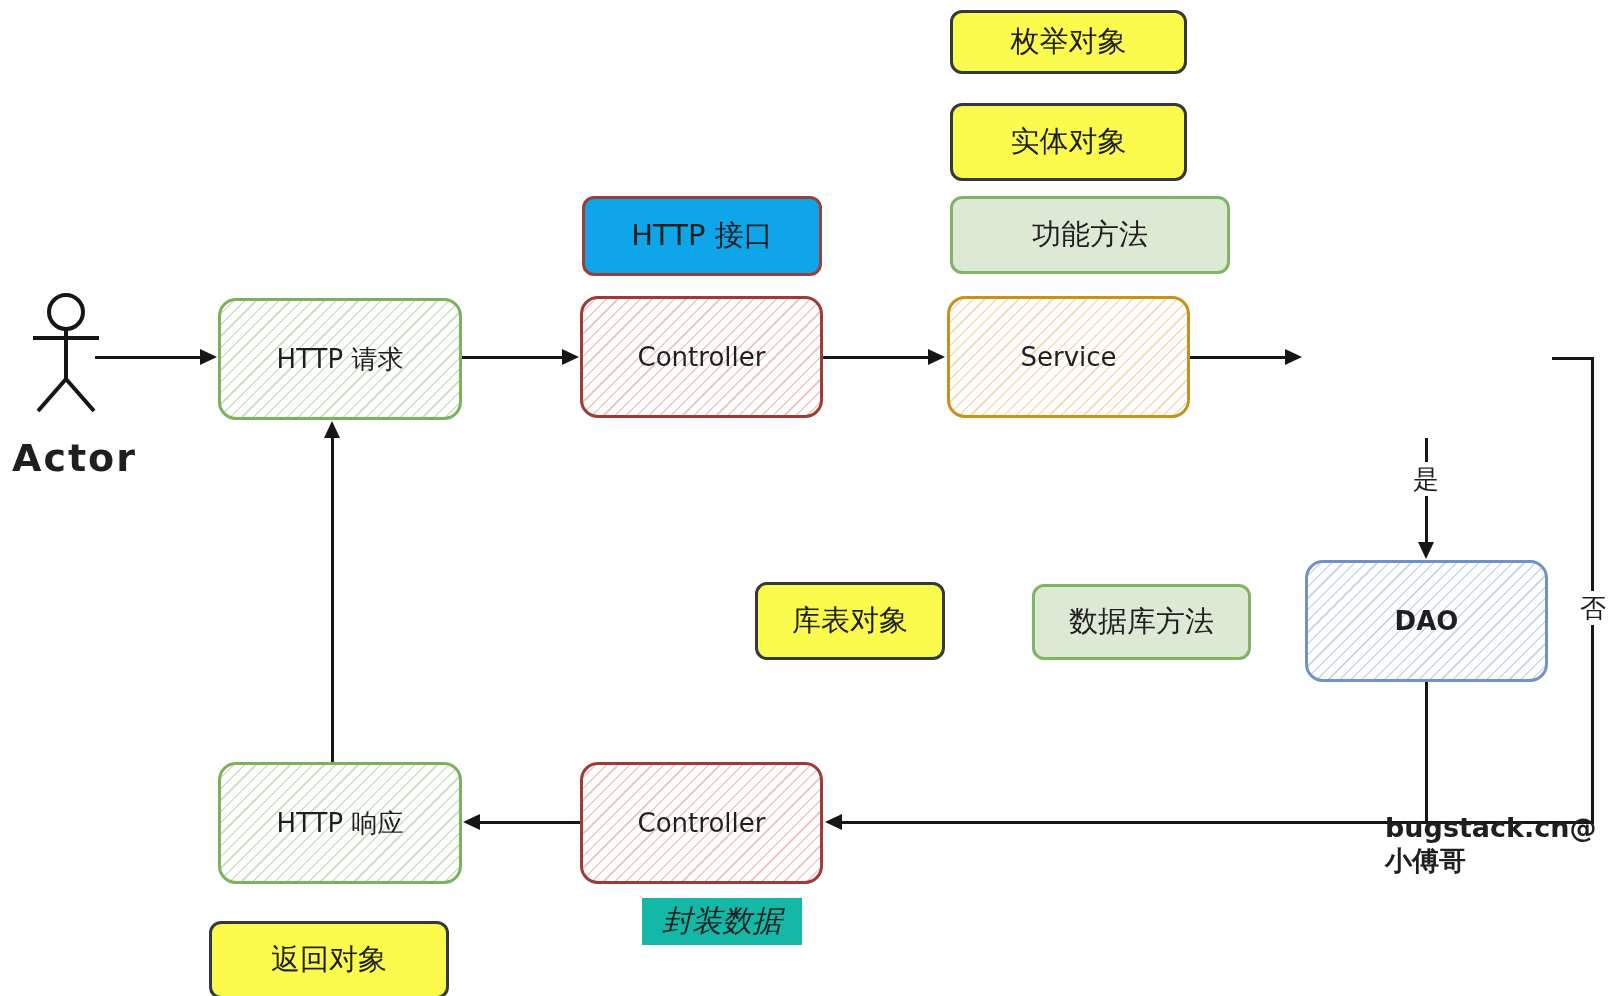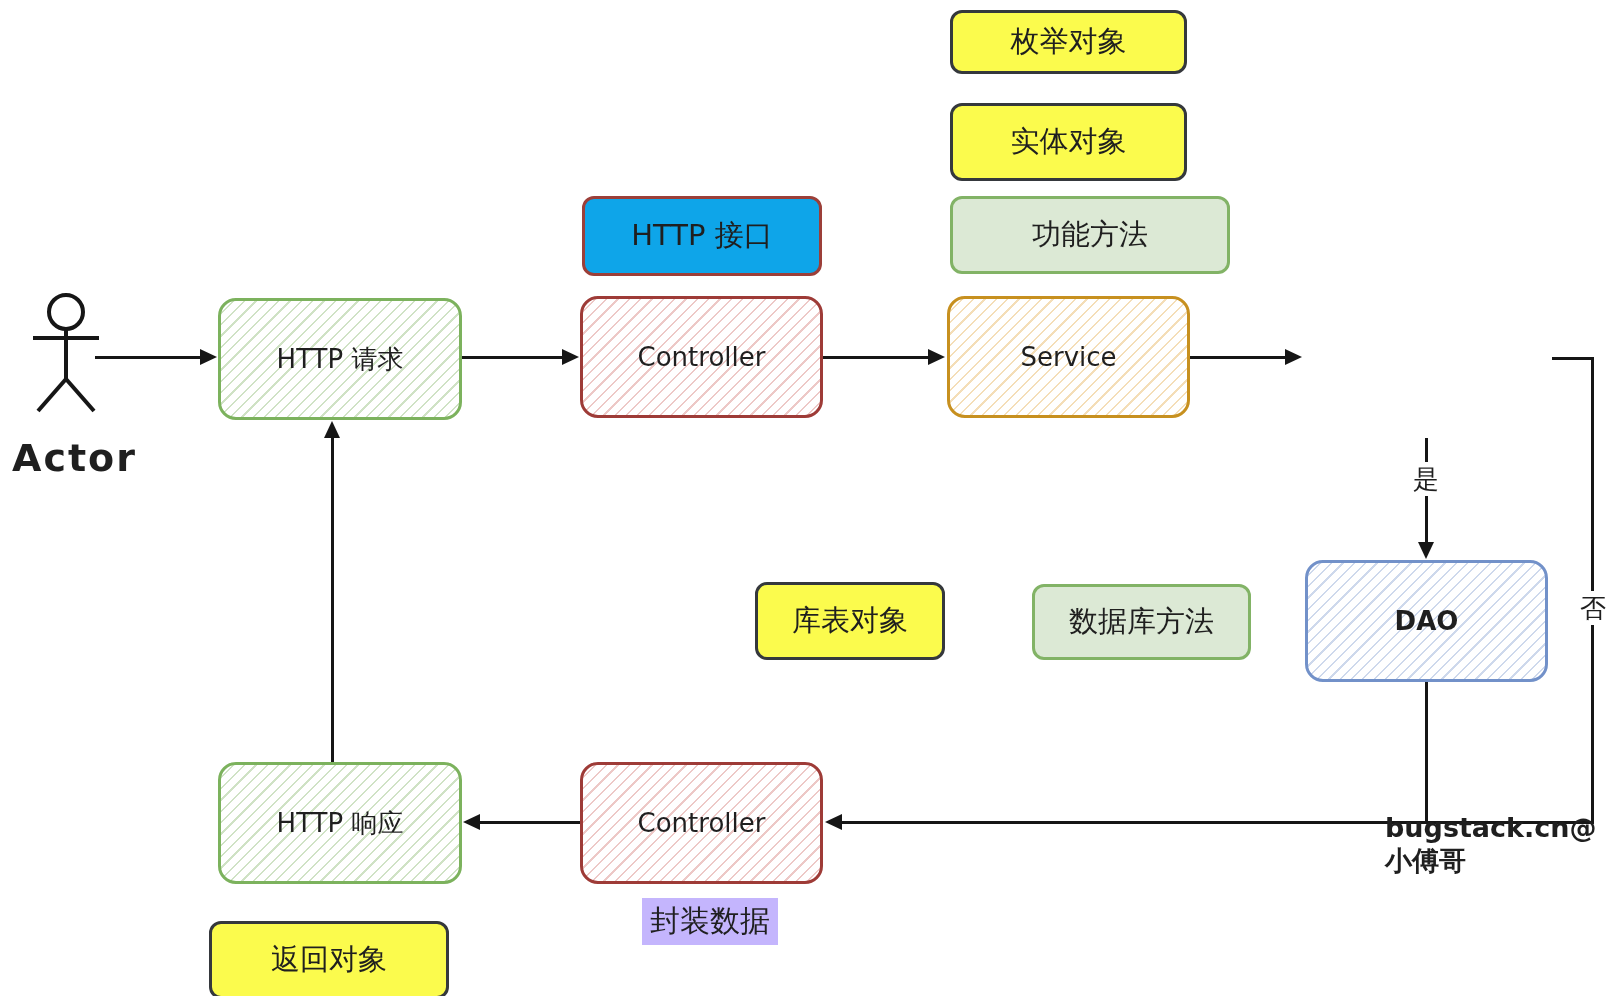--- a/index.html
+++ b/index.html
@@ -40,21 +40,21 @@
   .ah{position:absolute;width:0;height:0;}
   .ah-r{border-top:8px solid transparent;border-bottom:8px solid transparent;border-left:17px solid #161616;}
   .ah-l{border-top:8px solid transparent;border-bottom:8px solid transparent;border-right:17px solid #161616;}
   .ah-d{border-left:8px solid transparent;border-right:8px solid transparent;border-top:17px solid #161616;}
   .ah-u{border-left:8px solid transparent;border-right:8px solid transparent;border-bottom:17px solid #161616;}
 
   .branch-label{position:absolute;background:#ffffff;font-size:26px;display:flex;
     align-items:center;justify-content:center;}
 
   .freetext{position:absolute;font-size:30px;}
-  .wrap-data{background:#c4b5fd;padding:3px 8px;}
+  .wrap-data{background:#14b8a6;padding:3px 20px;font-style:italic;}
   .actor-name{font-size:38px;font-weight:bold;letter-spacing:2px;}
   .watermark{font-size:27px;font-weight:bold;}
 </style>
 </head>
 <body>
 
 <div id="canvas">
 
   <svg style="position:absolute;left:28px;top:291px;" width="78" height="126" viewBox="0 0 78 126">
     <circle cx="38" cy="21" r="17" fill="none" stroke="#161616" stroke-width="4"></circle>

